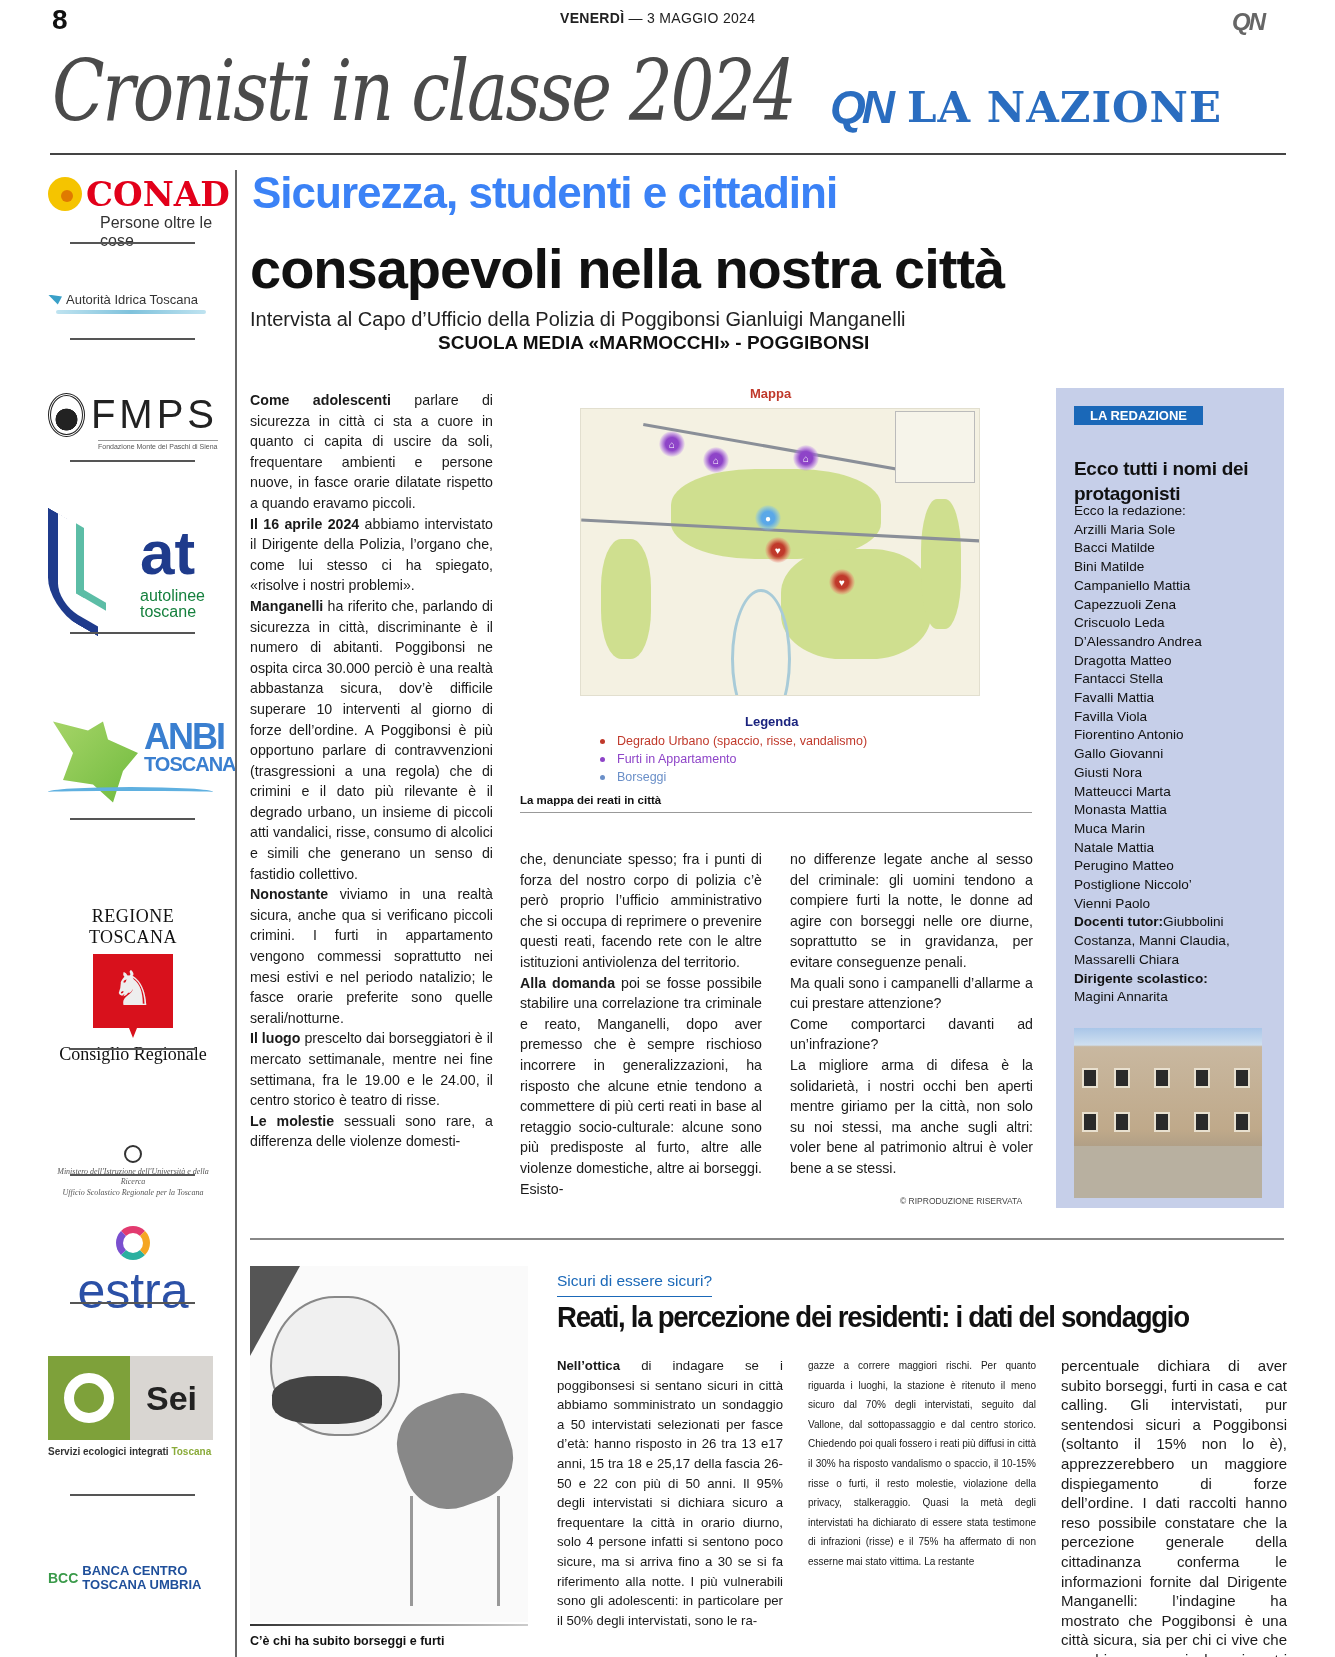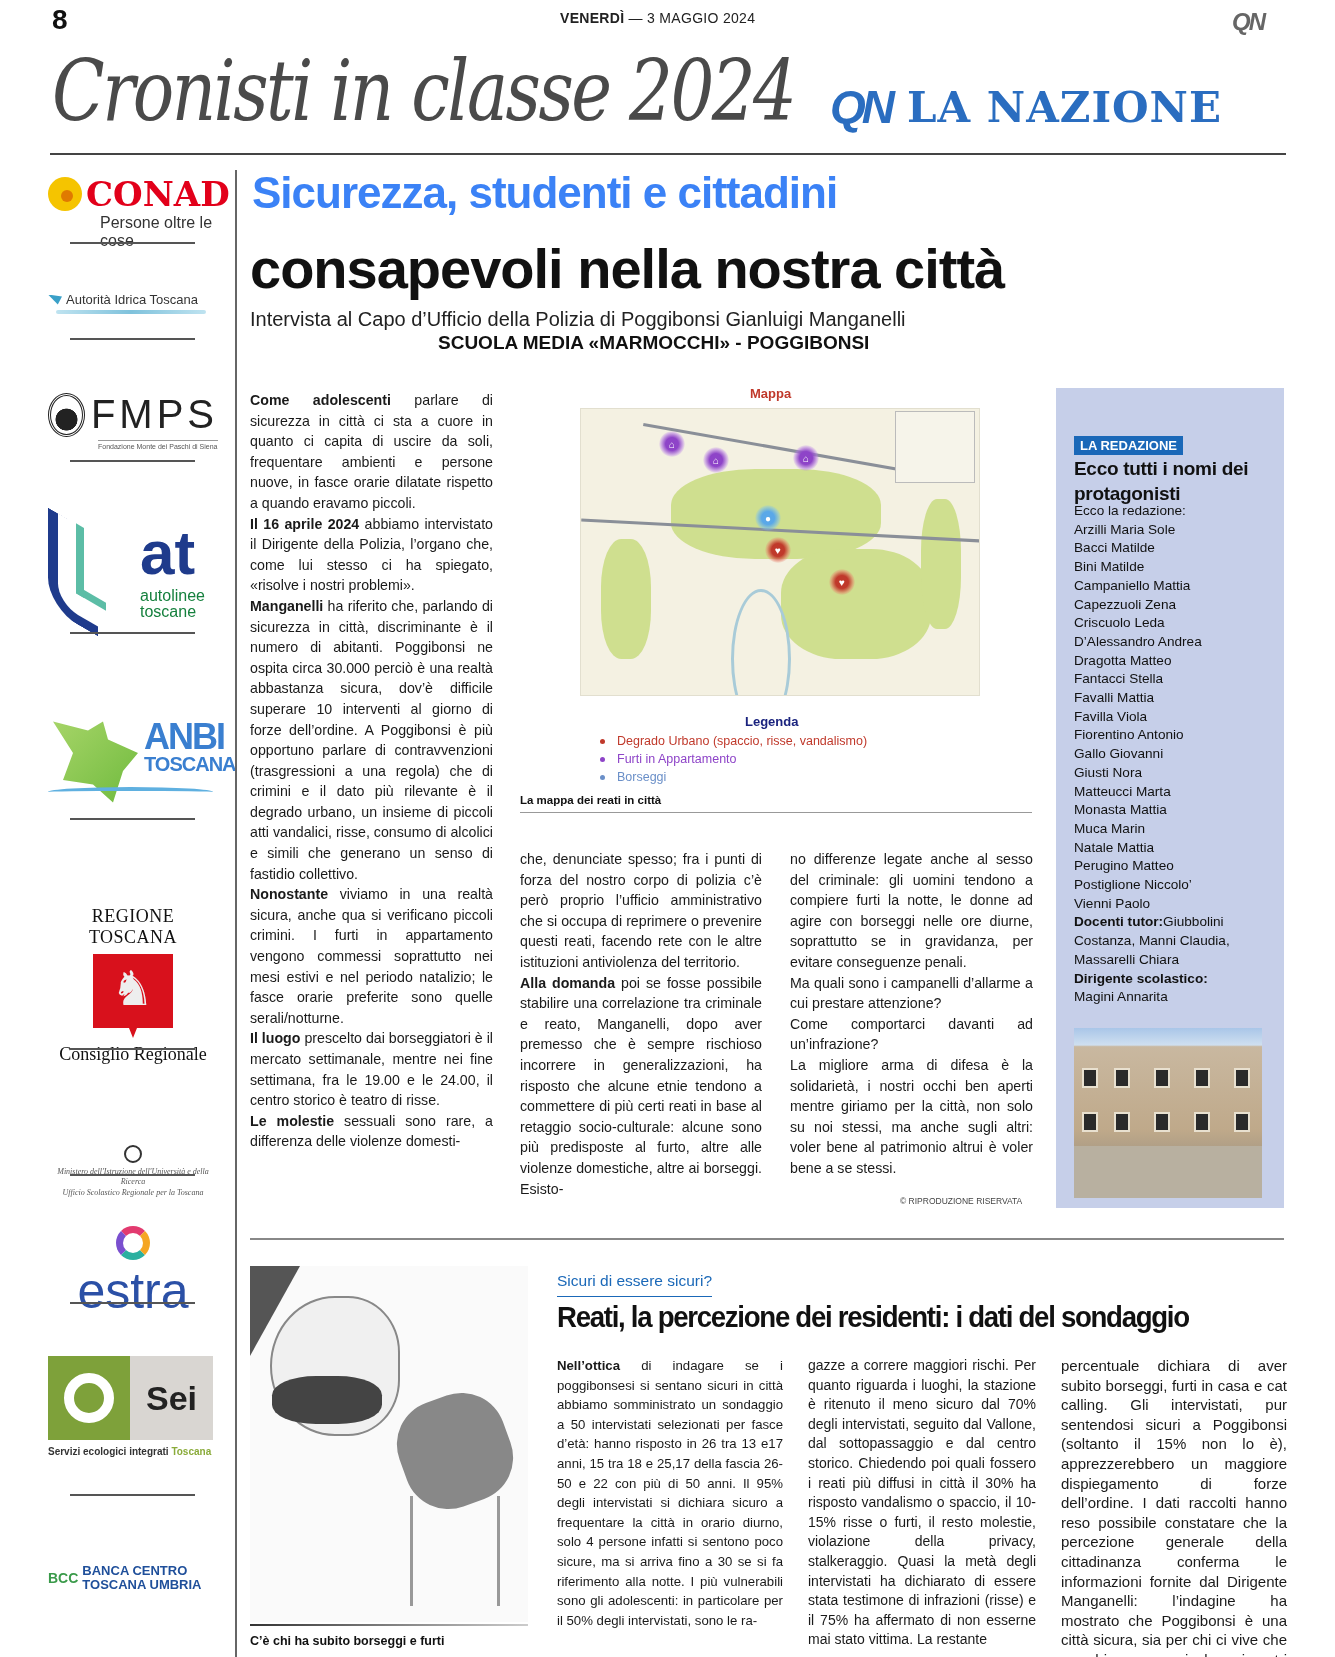--- a/index.html
+++ b/index.html
@@ -95,21 +95,21 @@
   .legend { position: absolute; left: 80px; top: 348px; font-size: 12.5px; line-height: 18px; }
   .legend .li { display: flex; align-items: center; gap: 12px; }
   .legend .dot { width: 5px; height: 5px; border-radius: 50%; }
   .map-caption { position: absolute; left: 0; top: 410px; font-size: 11.5px; font-weight: bold; color: #111; }
   .map-rule { position: absolute; left: 0; top: 428px; width: 512px; height: 1px; background: #999; }
 
   .copyright { left: 900px; top: 1196px; font-size: 8.5px; color: #444; }
 
   
   .redbox { left: 1056px; top: 388px; width: 228px; height: 820px; background: #c6cfe9; }
-  .red-tag { position: absolute; left: 18px; top: 18px; background: #1a68b8; color: #fff; font-size: 13px; font-weight: 900; padding: 2px 6px; margin-top: 30px; }
+  .red-tag { position: absolute; left: 18px; top: 18px; background: #1a68b8; color: #fff; font-size: 13px; font-weight: 900; padding: 2px 16px; }
   .red-title { position: absolute; left: 18px; top: 50px; width: 200px; font-size: 19px; font-weight: 900; line-height: 25px; color: #111; letter-spacing: -0.3px; margin-top: 18px; }
   .red-list { position: absolute; left: 18px; top: 114px; width: 205px; font-size: 13.6px; line-height: 18.7px; color: #111; }
   .red-list b { font-weight: 900; }
   .school-photo { position: absolute; left: 18px; top: 640px; width: 188px; height: 170px; background: linear-gradient(180deg,#a9c6e8 0%,#cfdff0 10%,#c9b8a0 11%,#bfa98a 60%,#a99a84 75%,#9a9a8a 100%); overflow: hidden; }
   .school-photo .win { position: absolute; width: 16px; height: 20px; background: #2a2a2a; border: 2px solid #e8e0cf; }
   .school-photo .wall { position: absolute; left: 0; top: 118px; width: 188px; height: 52px; background: #b8b0a0; }
 
   
   .bottom-rule { left: 250px; top: 1238px; width: 1034px; height: 2px; background: #888; }
   .drawing { left: 250px; top: 1266px; width: 278px; height: 356px; background: #fafafa; overflow: hidden; }
@@ -117,21 +117,21 @@
   .drawing .head { position: absolute; left: 20px; top: 30px; width: 130px; height: 140px; border: 2px solid #888; border-radius: 50% 40% 40% 50%; background: #f0f0f0; }
   .drawing .mask { position: absolute; left: 22px; top: 110px; width: 110px; height: 48px; background: #444; border-radius: 40%; }
   .drawing .body { position: absolute; left: 150px; top: 130px; width: 110px; height: 110px; background: #888; border-radius: 40%; transform: rotate(-20deg); }
   .drawing .legs { position: absolute; left: 160px; top: 230px; width: 90px; height: 110px; border-left: 3px solid #999; border-right: 3px solid #999; }
   .drawing-rule { left: 250px; top: 1624px; width: 278px; height: 2px; background: linear-gradient(90deg,#333,#ccc); }
   .drawing-caption { left: 250px; top: 1634px; font-size: 12.5px; font-weight: bold; color: #111; }
 
   .sec-kicker { left: 557px; top: 1272px; font-size: 15.5px; color: #1a68b8; border-bottom: 1px solid #1a68b8; padding-bottom: 6px; }
   .sec-title { left: 557px; top: 1300px; font-size: 30px; font-weight: 900; color: #111; letter-spacing: -1.4px; white-space: nowrap; transform: scaleX(0.92); transform-origin: left; }
   .b1 { left: 557px; top: 1356px; width: 226px; font-size: 13.2px; line-height: 19.6px; }
-  .b2 { left: 808px; top: 1356px; width: 228px; font-size: 14px; line-height: 19.6px; }
+  .b2 { left: 808px; top: 1356px; width: 228px; font-size: 10px; line-height: 19.6px; }
   .b3 { left: 1061px; top: 1356px; width: 226px; font-size: 15px; line-height: 19.6px; }
 </style>
 </head>
 <body>
 
 <div class="abs page-num">8</div>
 <div class="abs dateline">
   <b>VENERDÌ</b>
   <span>—</span>
   <span>3 MAGGIO 2024</span>

